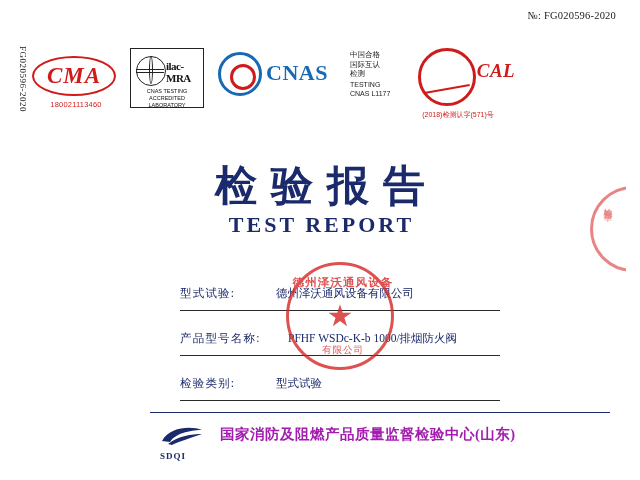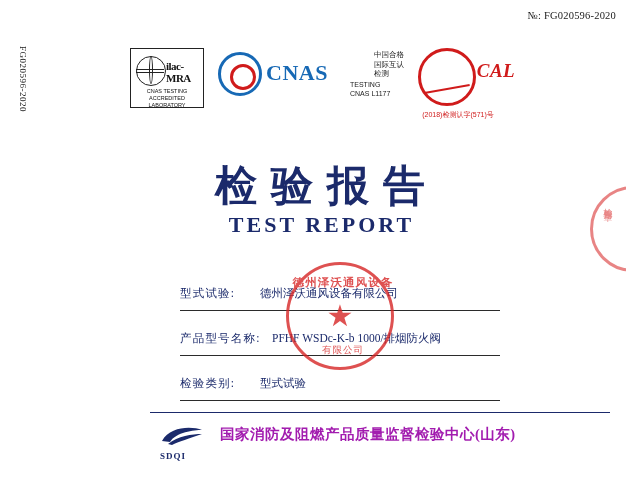--- a/index.html
+++ b/index.html
@@ -315,20 +315,21 @@
     letter-spacing: 1.2px;
     white-space: nowrap;
   }
   .field .value {
     position: absolute;
     top: 4px;
     font-family: "Liberation Serif", serif;
     font-size: 11.5px;
     color: #1b2a6b;
     white-space: nowrap;
+    margin-left: 16px;
   }
   .field.f1 .value { left: 80px; }
   .field.f2 .value { left: 92px; }
   .field.f3 .value { left: 80px; }
 
   
   .stamp {
     position: absolute;
     left: 286px;
     top: 262px;
@@ -463,34 +464,39 @@
 
   <div class="serial">
     <span>№:</span>
     <span>FG020596-2020</span>
   </div>
 
   <div class="logos">
 
     <div class="vcode">FG020596-2020</div>
 
+    <div class="cma">
+      <div class="ellipse"></div>
+      <div class="letters">CMA</div>
+      <div class="num">180021113460</div>
+    </div>
 
     <div class="ilac">
       <div class="box"></div>
       <div class="globe"></div>
       <div class="txt1">ilac-MRA</div>
       <div class="txt2">CNAS TESTING ACCREDITED LABORATORY</div>
     </div>
 
     <div class="cnas">
       <div class="mark">
         <div class="ring"></div>
       </div>
       <div class="word">CNAS</div>
-      <div class="cn" style="white-space:pre-line;margin-left:24px;">中国合格
+      <div class="cn" style="white-space:pre-line;">中国合格
 国际互认
 检测</div>
       <div class="en" style="white-space:pre-line;">TESTING
 CNAS L1177</div>
     </div>
 
     <div class="cal">
       <div class="circ"></div>
       <div class="inner">CAL</div>
       <div class="slash"></div>

